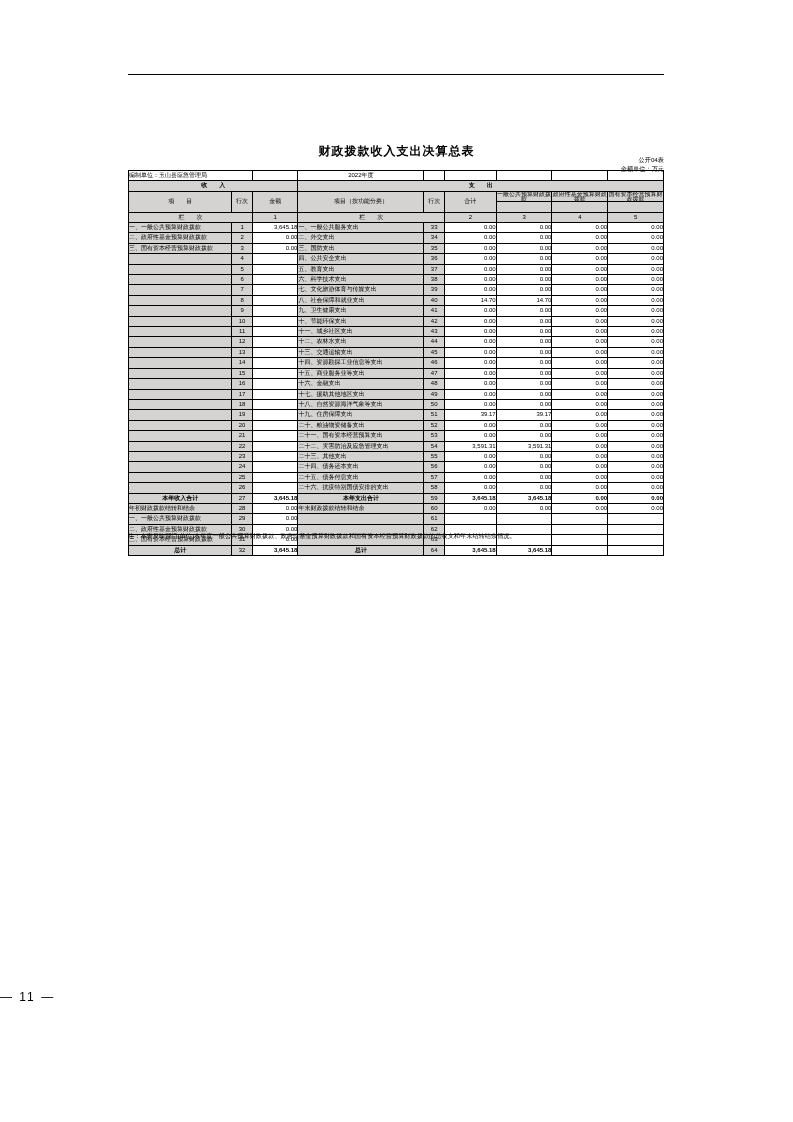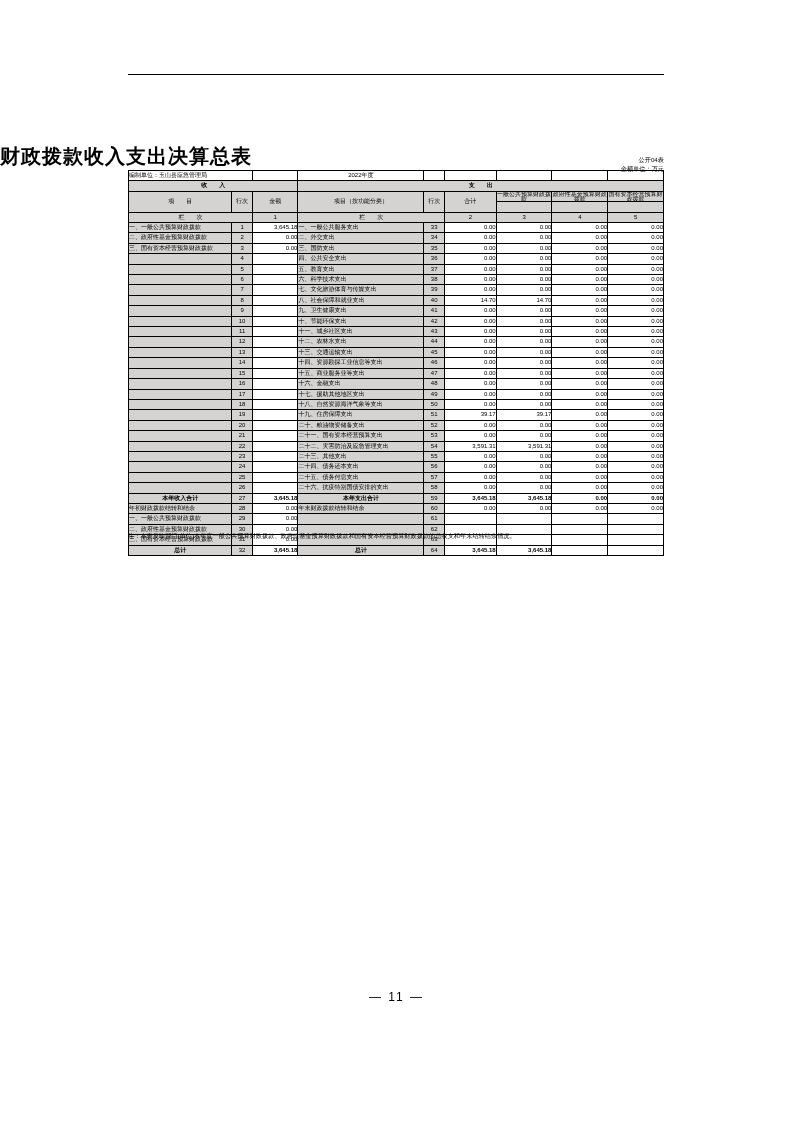--- a/index.html
+++ b/index.html
@@ -10,22 +10,22 @@
     background:#fff;
     margin:0 auto;
     overflow:hidden;
   }
   .topline{
     position:absolute;left:128px;top:74px;width:536px;height:0;
     border-top:1.3px solid #000;
   }
   .title{
     position:absolute;left:0;top:143px;width:793px;
-    text-align:left;
-    font-size:20px;font-weight:bold;letter-spacing:1px;
+    text-align:center;
+    font-size:12px;font-weight:bold;letter-spacing:1px;
     color:#000;
   }
   .hdr-right{
     position:absolute;right:129px;top:155px;font-size:6.2px;color:#000;text-align:right;
     line-height:9px;
   }
   table.main{
     position:absolute;left:128px;top:170px;
     width:536px;
     border-collapse:collapse;
@@ -45,21 +45,21 @@
   .c{text-align:center;}
   .l{text-align:left;padding-left:2px;}
   .r{text-align:right;padding-right:2px;}
   .b{font-weight:bold;}
   .bigrow td{height:11px;line-height:11px;}
   .note{
     position:absolute;left:128px;top:532px;width:540px;
     font-size:6.2px;color:#000;
   }
   .pgnum{
-    position:absolute;left:0;top:990px;width:793px;text-align:center;
+    position:absolute;left:0;top:990px;width:793px;text-align:left;
     font-size:12px;color:#000;letter-spacing:2px;
   }
   .secthdr td{font-weight:bold;}
 </style>
 </head>
 <body>
 
 <div class="page">
 
   <div class="topline"></div>

